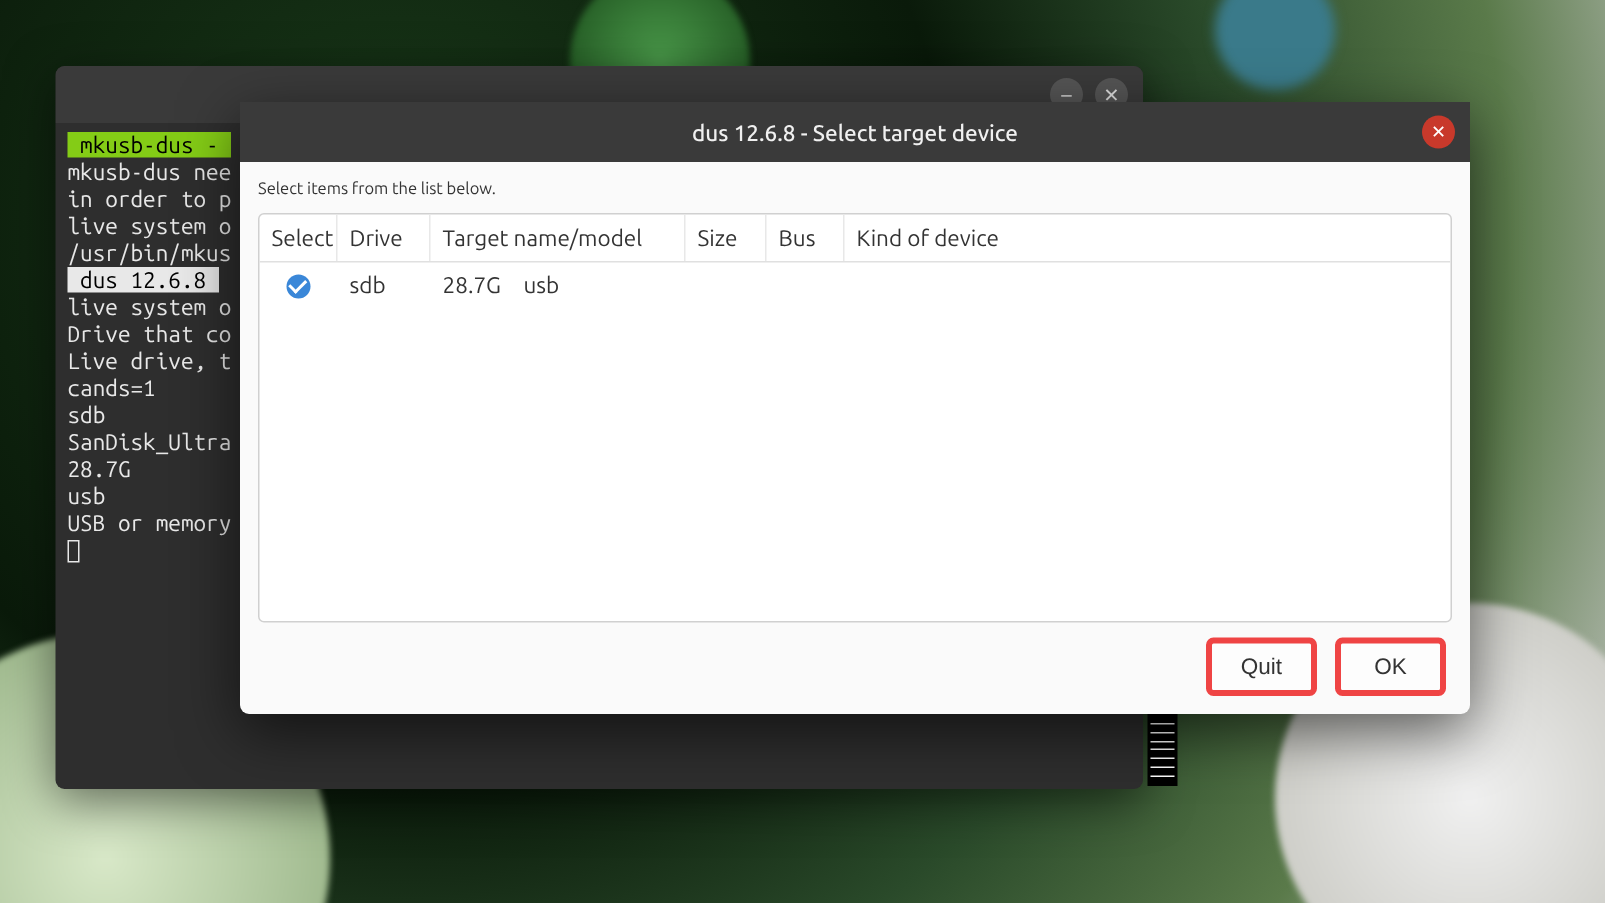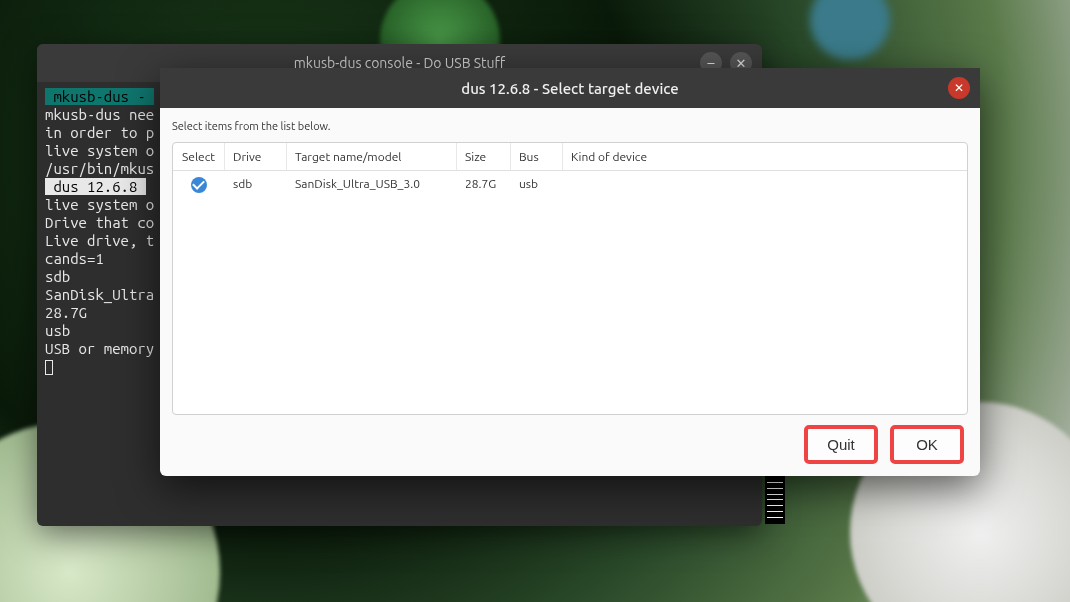--- a/index.html
+++ b/index.html
@@ -55,21 +55,21 @@
     }
     .term-body {
       padding: 6px 8px;
       font-family: "Ubuntu Mono", "Courier New", monospace;
       font-size: 15px;
       line-height: 18px;
       color: #e8e8e8;
       white-space: pre;
       overflow: hidden;
     }
-    .hl-yellow { background: #0f766e; color: #000; }
+    .hl-yellow { background: #84cc16; color: #000; }
     .hl-white { background: #e8e8e8; color: #000; }
     .cursor-block {
       display: inline-block;
       width: 8px; height: 15px;
       border: 1px solid #e8e8e8;
       vertical-align: text-bottom;
     }
 
     .dialog {
       position: absolute;
@@ -105,21 +105,21 @@
     }
     .list-box {
       flex: 1;
       border: 1px solid #d0d0d0;
       border-radius: 4px;
       background: #fff;
       overflow: hidden;
     }
     .list-header, .list-row {
       display: flex;
-      font-size: 12px;
+      font-size: 15px;
     }
     .list-header {
       color: #333;
       border-bottom: 1px solid #e0e0e0;
     }
     .list-header .cell {
       padding: 7px 8px 7px 8px;
       border-right: 1px solid #e8e8e8;
     }
     .list-header .cell:last-child { border-right: none; flex: 1; }
@@ -177,21 +177,20 @@
 </head>
 <body>
 
 <div class="wallpaper-blob blob1"></div>
 <div class="wallpaper-blob blob2"></div>
 <div class="wallpaper-blob blob3"></div>
 <div class="wallpaper-blob blob4"></div>
 
 <div class="terminal-window">
   <div class="term-titlebar">
-    <span>mkusb-dus console - Do USB Stuff</span>
     <div class="term-min">–</div>
     <div class="term-close">✕</div>
   </div>
   <div class="term-body"><span class="hl-yellow"> mkusb-dus - </span>
 <span>mkusb-dus nee</span>
 <span>in order to p</span>
 <span>live system o</span>
 <span>/usr/bin/mkus</span>
 <span class="hl-white"> dus 12.6.8 </span>
 <span>live system o</span>
@@ -232,21 +231,20 @@
         <div class="cell c-target">Target name/model</div>
         <div class="cell c-size">Size</div>
         <div class="cell c-bus">Bus</div>
         <div class="cell c-kind">Kind of device</div>
       </div>
       <div class="list-row">
         <div class="cell c-select">
           <span class="check"></span>
         </div>
         <div class="cell c-device">sdb</div>
-        <div class="cell c-target">SanDisk_Ultra_USB_3.0</div>
         <div class="cell c-size">28.7G</div>
         <div class="cell c-bus">usb</div>
       </div>
     </div>
     <div class="dialog-buttons">
       <button class="btn">Quit</button>
       <button class="btn">OK</button>
     </div>
   </div>
 </div>

